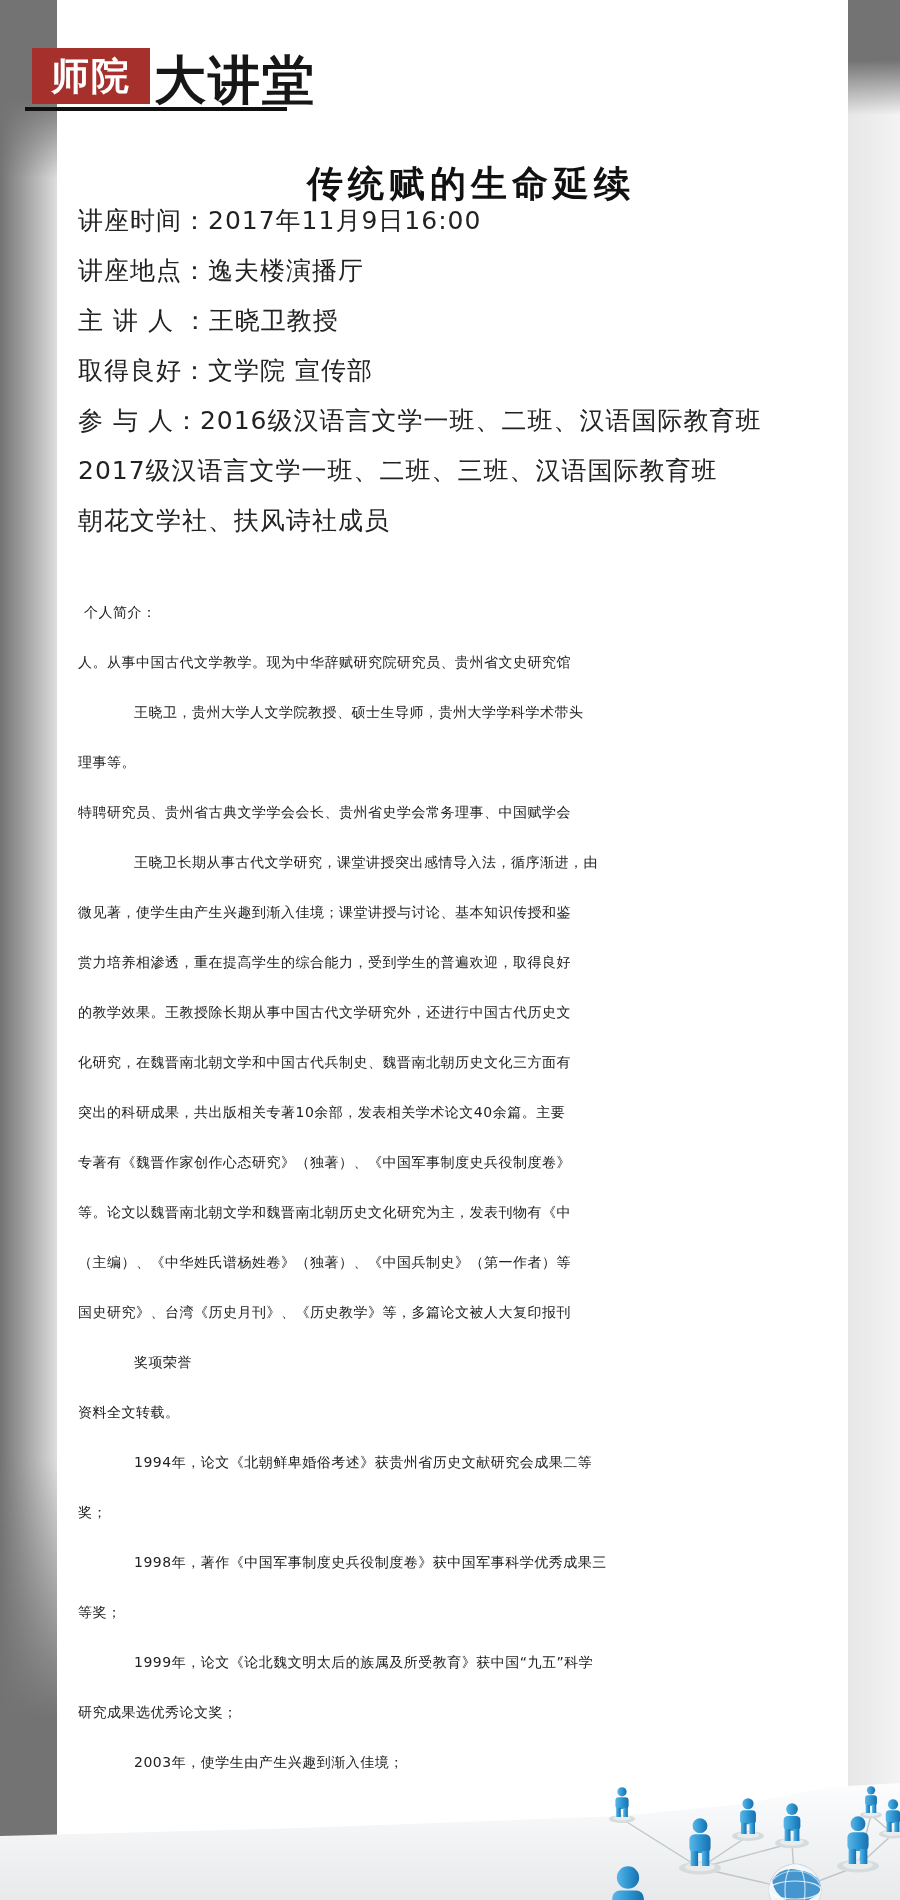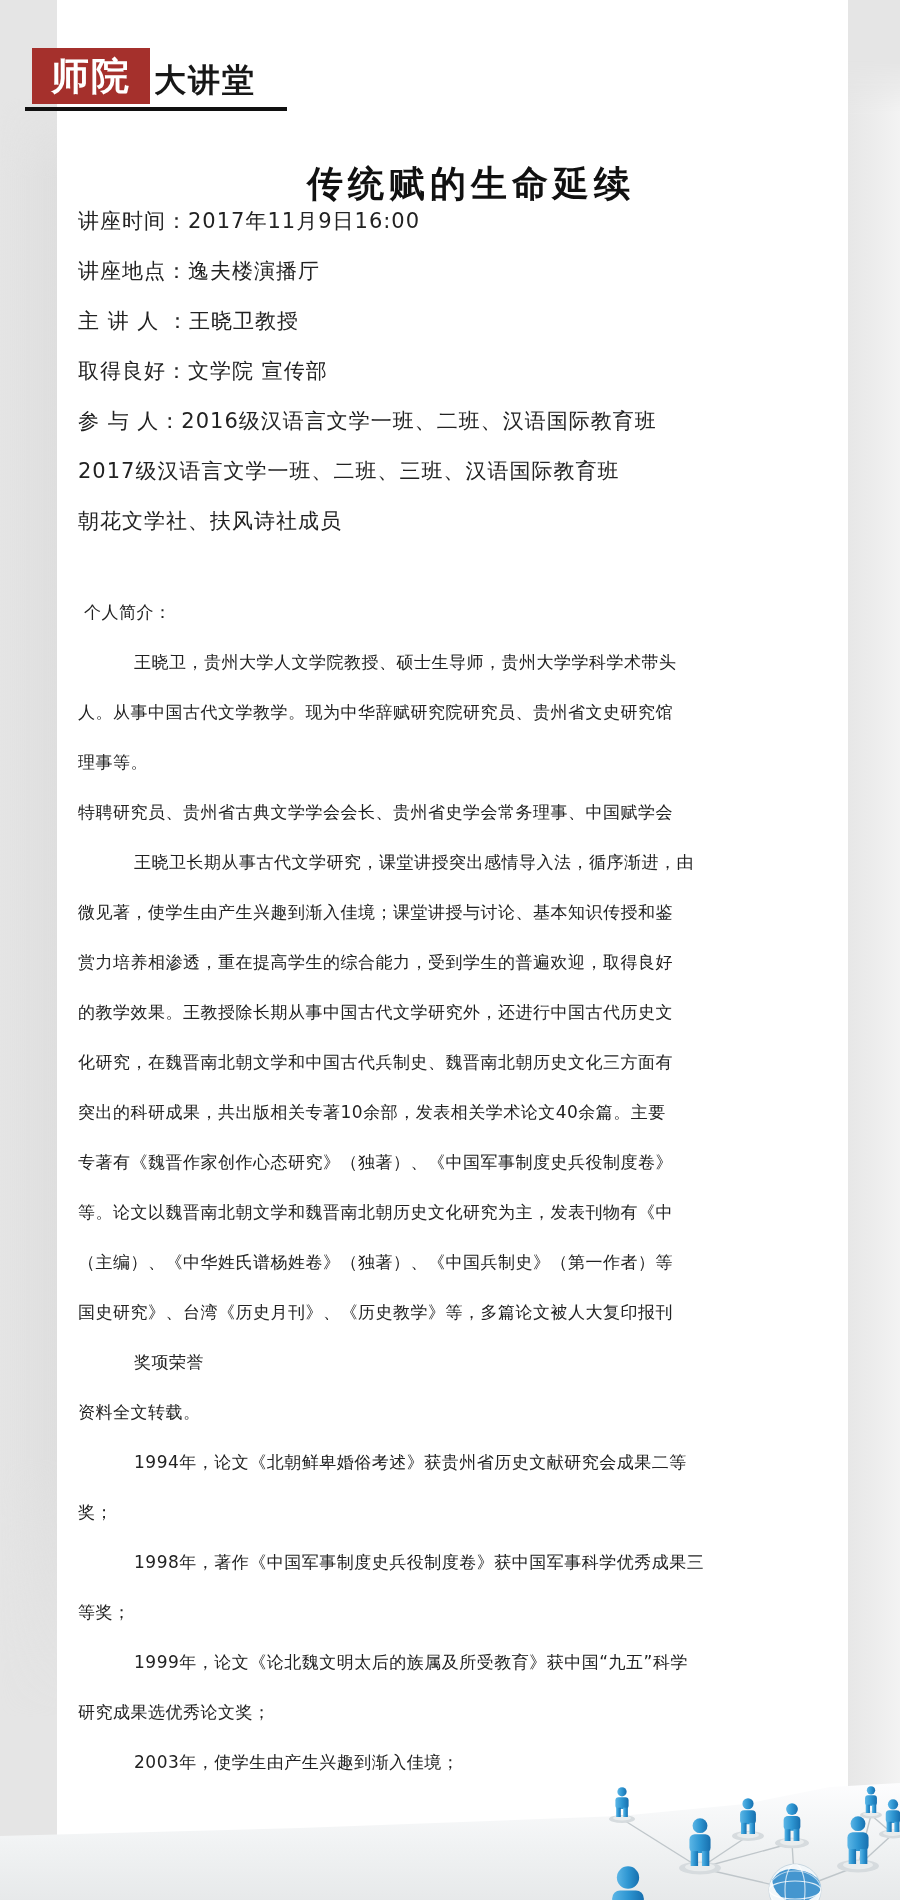--- a/index.html
+++ b/index.html
@@ -1,17 +1,17 @@
 <!DOCTYPE html>
 <html><head>
 <meta charset="utf-8">
 <style>
   html,body{margin:0;padding:0;background:#ffffff;}
   .page{
-    position:relative;width:900px;height:1900px;background:#e5e5e5;overflow:hidden;
+    position:relative;width:900px;height:1900px;background:#737373;overflow:hidden;
     font-family:"DejaVu Sans",sans-serif;color:#222;
   }
   
   .card{position:absolute;left:57px;top:0;width:791px;height:1900px;background:#ffffff;z-index:2;}
   
   .shadow-left{
     position:absolute;left:0;top:98px;width:57px;height:1620px;z-index:1;
     background:linear-gradient(to right,rgba(246,246,246,0) 0%,#dedede 100%);
     -webkit-mask-image:linear-gradient(to bottom,transparent 0,#000 80px,#000 calc(100% - 260px),transparent 100%);
     mask-image:linear-gradient(to bottom,transparent 0,#000 80px,#000 calc(100% - 260px),transparent 100%);
@@ -24,35 +24,35 @@
   }
   
   .logo{position:absolute;left:0;top:0;z-index:4;}
   .logo-badge{
     position:absolute;left:32px;top:48px;width:118px;height:56px;
     display:flex;align-items:center;justify-content:center;
     color:#fff;font-weight:700;font-size:38px;letter-spacing:2px;line-height:1;
   }
   .logo-suffix{
     position:absolute;left:154px;top:57px;height:47px;
-    color:#171717;font-weight:700;font-size:32px;letter-spacing:2px;line-height:47px;white-space:nowrap;
+    color:#171717;font-weight:700;font-size:52px;letter-spacing:2px;line-height:47px;white-space:nowrap;
   }
   .logo-rule{position:absolute;left:25px;top:107px;width:262px;height:4px;background:#101010;}
   
   .doc-title{
     position:absolute;left:78px;top:138px;width:752px;height:44px;z-index:3;
     text-align:center;padding-left:34px;box-sizing:border-box;
     font-size:36px;font-weight:700;letter-spacing:5px;color:#111;line-height:44px;white-space:nowrap;
   }
   
   .info-block{position:absolute;left:78px;top:196px;width:770px;z-index:3;}
-  .info-line{height:50px;line-height:50px;font-size:21px;letter-spacing:1px;white-space:nowrap;color:#222;}
+  .info-line{height:50px;line-height:50px;font-size:25px;letter-spacing:1px;white-space:nowrap;color:#222;}
   
   .profile-block{position:absolute;left:78px;top:587px;width:770px;z-index:3;}
-  .tline{height:50px;line-height:50px;font-size:17px;letter-spacing:0.5px;white-space:nowrap;color:#222;}
+  .tline{height:50px;line-height:50px;font-size:14px;letter-spacing:0.5px;white-space:nowrap;color:#222;}
   .tline.head{padding-left:6px;}
   .tline.ind{padding-left:56px;}
   
   .illus{position:absolute;left:0;top:1760px;width:900px;height:140px;z-index:3;}
 </style>
 </head>
 <body>
 
 <div class="page">
 
@@ -73,22 +73,22 @@
     <div class="info-line">讲座地点：逸夫楼演播厅</div>
     <div class="info-line">主 讲 人 ：王晓卫教授</div>
     <div class="info-line">取得良好：文学院 宣传部</div>
     <div class="info-line">参 与 人：2016级汉语言文学一班、二班、汉语国际教育班</div>
     <div class="info-line">2017级汉语言文学一班、二班、三班、汉语国际教育班</div>
     <div class="info-line">朝花文学社、扶风诗社成员</div>
   </div>
 
   <div class="profile-block">
     <div class="tline head">个人简介：</div>
+    <div class="tline">人。从事中国古代文学教学。现为中华辞赋研究院研究员、贵州省文史研究馆</div>
     <div class="tline ind">王晓卫，贵州大学人文学院教授、硕士生导师，贵州大学学科学术带头</div>
-    <div class="tline">人。从事中国古代文学教学。现为中华辞赋研究院研究员、贵州省文史研究馆</div>
     <div class="tline">理事等。</div>
     <div class="tline">特聘研究员、贵州省古典文学学会会长、贵州省史学会常务理事、中国赋学会</div>
     <div class="tline ind">王晓卫长期从事古代文学研究，课堂讲授突出感情导入法，循序渐进，由</div>
     <div class="tline">微见著，使学生由产生兴趣到渐入佳境；课堂讲授与讨论、基本知识传授和鉴</div>
     <div class="tline">赏力培养相渗透，重在提高学生的综合能力，受到学生的普遍欢迎，取得良好</div>
     <div class="tline">的教学效果。王教授除长期从事中国古代文学研究外，还进行中国古代历史文</div>
     <div class="tline">化研究，在魏晋南北朝文学和中国古代兵制史、魏晋南北朝历史文化三方面有</div>
     <div class="tline">突出的科研成果，共出版相关专著10余部，发表相关学术论文40余篇。主要</div>
     <div class="tline">专著有《魏晋作家创作心态研究》（独著）、《中国军事制度史兵役制度卷》</div>
     <div class="tline">等。论文以魏晋南北朝文学和魏晋南北朝历史文化研究为主，发表刊物有《中</div>

